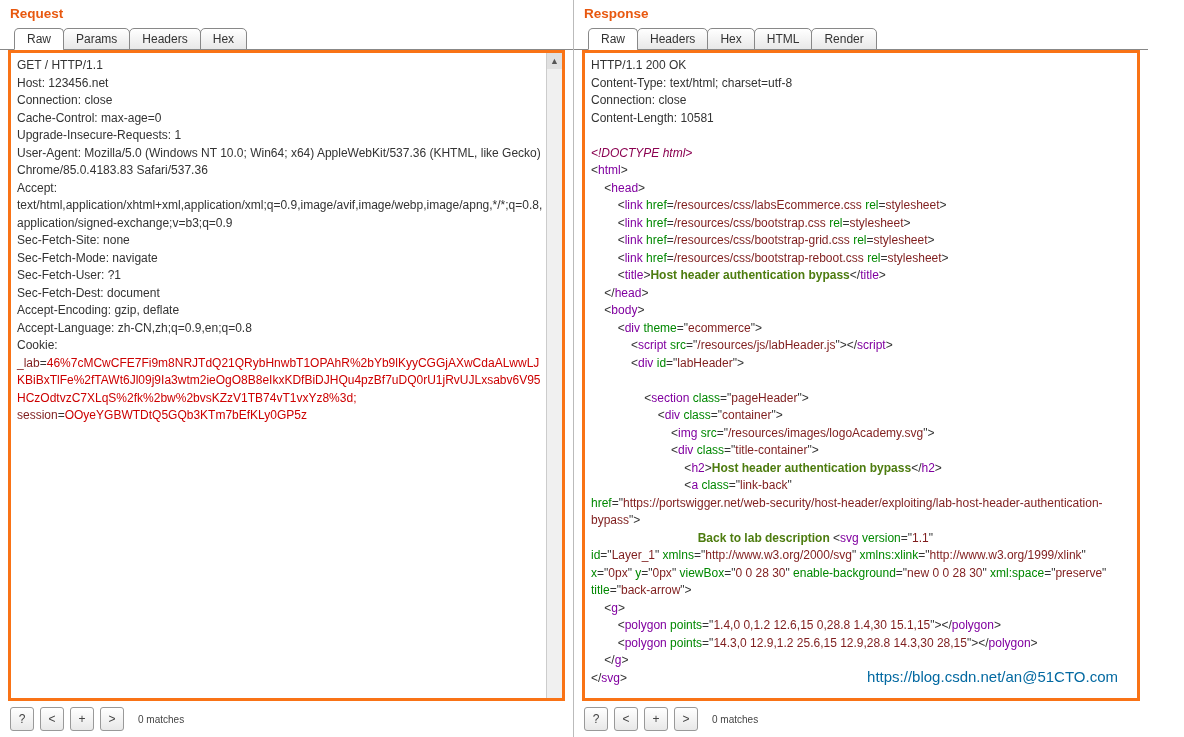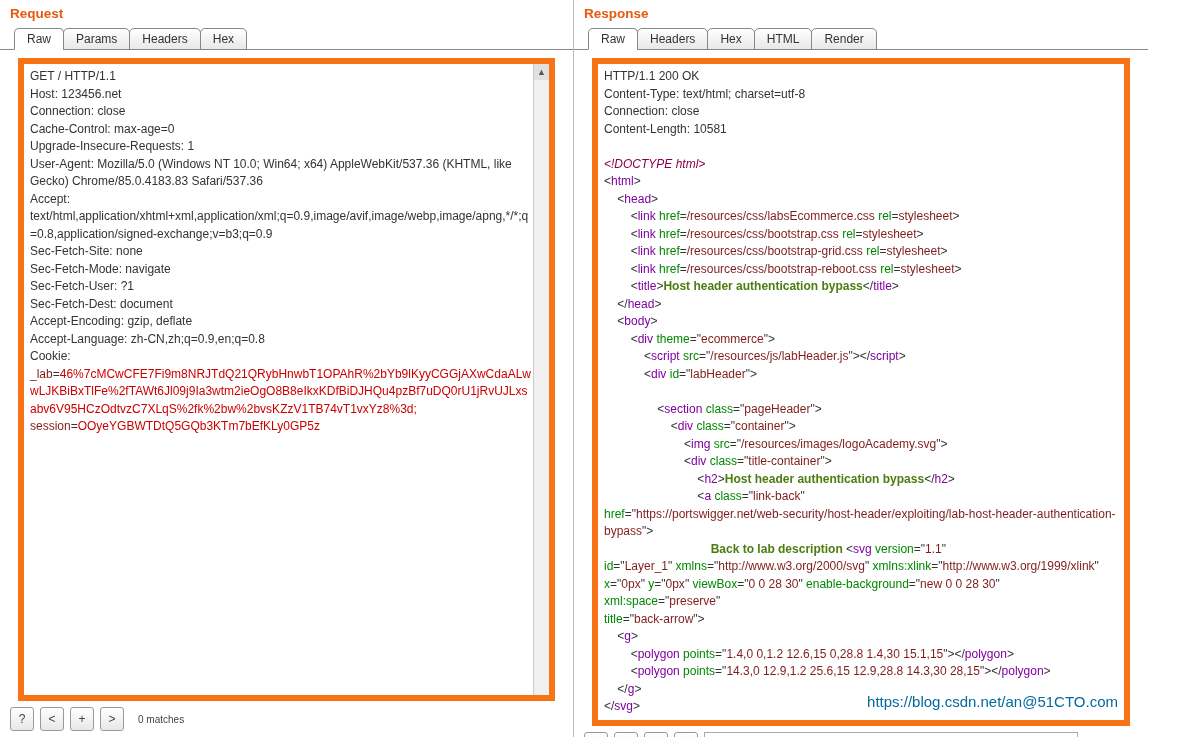--- a/index.html
+++ b/index.html
@@ -1,24 +1,24 @@
 <!DOCTYPE html>
 <html><head>
 <meta charset="utf-8">
 <style>
 * { box-sizing: border-box; margin: 0; padding: 0; }
 body { font-family: Verdana, Arial, sans-serif; font-size: 12px; background: #fff; color: #333; }
 .container { display: flex; width: 1148px; height: 737px; }
 .panel { width: 50%; display: flex; flex-direction: column; border-right: 1px solid #bbb; }
 .panel:last-child { border-right: none; }
 .panel-title { color: #e8580f; font-weight: bold; font-size: 13.5px; padding: 6px 10px 6px 10px; }
-.tabs { display: flex; padding: 0 14px; border-bottom: 1px solid #888; margin-bottom: 8px; }
+.tabs { display: flex; padding: 0 14px; border-bottom: 1px solid #888; margin-bottom: 0; }
 .tab { border: 1px solid #888; background: linear-gradient(#fff,#e8e8e8); padding: 3px 12px; margin-right: -1px; font-size: 12px; cursor: pointer; border-top-left-radius: 5px; border-top-right-radius: 5px; position: relative; top: 1px; }
 .tab.active { background: #fff; border-bottom: 1px solid #fff; }
-.content-wrap { flex: 1; border: 6px solid #f97316; margin: 0 18px; position: relative; display: flex; flex-direction: column; }
+.content-wrap { flex: 1; border: 3px solid #f97316; margin: 0 8px; position: relative; display: flex; flex-direction: column; }
 .content { flex: 1; overflow-y: auto; padding: 4px 6px; background: #fff; font-size: 12px; line-height: 17.5px; font-family: Verdana, Arial, sans-serif; word-wrap: break-word; white-space: pre-wrap; }
 .scrollbar { position: absolute; right: 0; top: 0; bottom: 0; width: 16px; background: #f0f0f0; border-left: 1px solid #ccc; }
 .sb-arrow { height: 16px; background: #e0e0e0; text-align: center; font-size: 9px; line-height: 16px; color: #555; }
 .footer { display: flex; align-items: center; padding: 6px 10px; gap: 6px; }
 .ftr-btn { width: 24px; height: 24px; border: 1px solid #999; border-radius: 3px; background: linear-gradient(#fff,#e8e8e8); cursor: pointer; display: inline-flex; align-items: center; justify-content: center; font-size: 12px; color: #444; }
 .search-input { flex: 1; border: 1px solid #aaa; height: 24px; padding: 0 8px; font-size: 12px; color: #333; }
 .search-input::placeholder { color: #999; font-style: italic; }
 .matches { font-size: 10px; color: #444; padding-left: 8px; white-space: nowrap; }
 .txt-blue { color: #7f1d1d; }
 .txt-red { color: #cc0000; }
@@ -123,17 +123,16 @@
     &lt;/<span class="txt-purple">g</span>&gt;
 &lt;/<span class="txt-purple">svg</span>&gt;</div>
     </div>
     <div class="watermark">https://blog.csdn.net/an@51CTO.com</div>
     </div>
     <div class="footer">
       <button class="ftr-btn">?</button>
       <button class="ftr-btn">&lt;</button>
       <button class="ftr-btn">+</button>
       <button class="ftr-btn">&gt;</button>
-      <input class="search-input" value="123456" style="">
       <span class="matches">0 matches</span>
     </div>
   </div>
 </div>
 
 </body></html>

